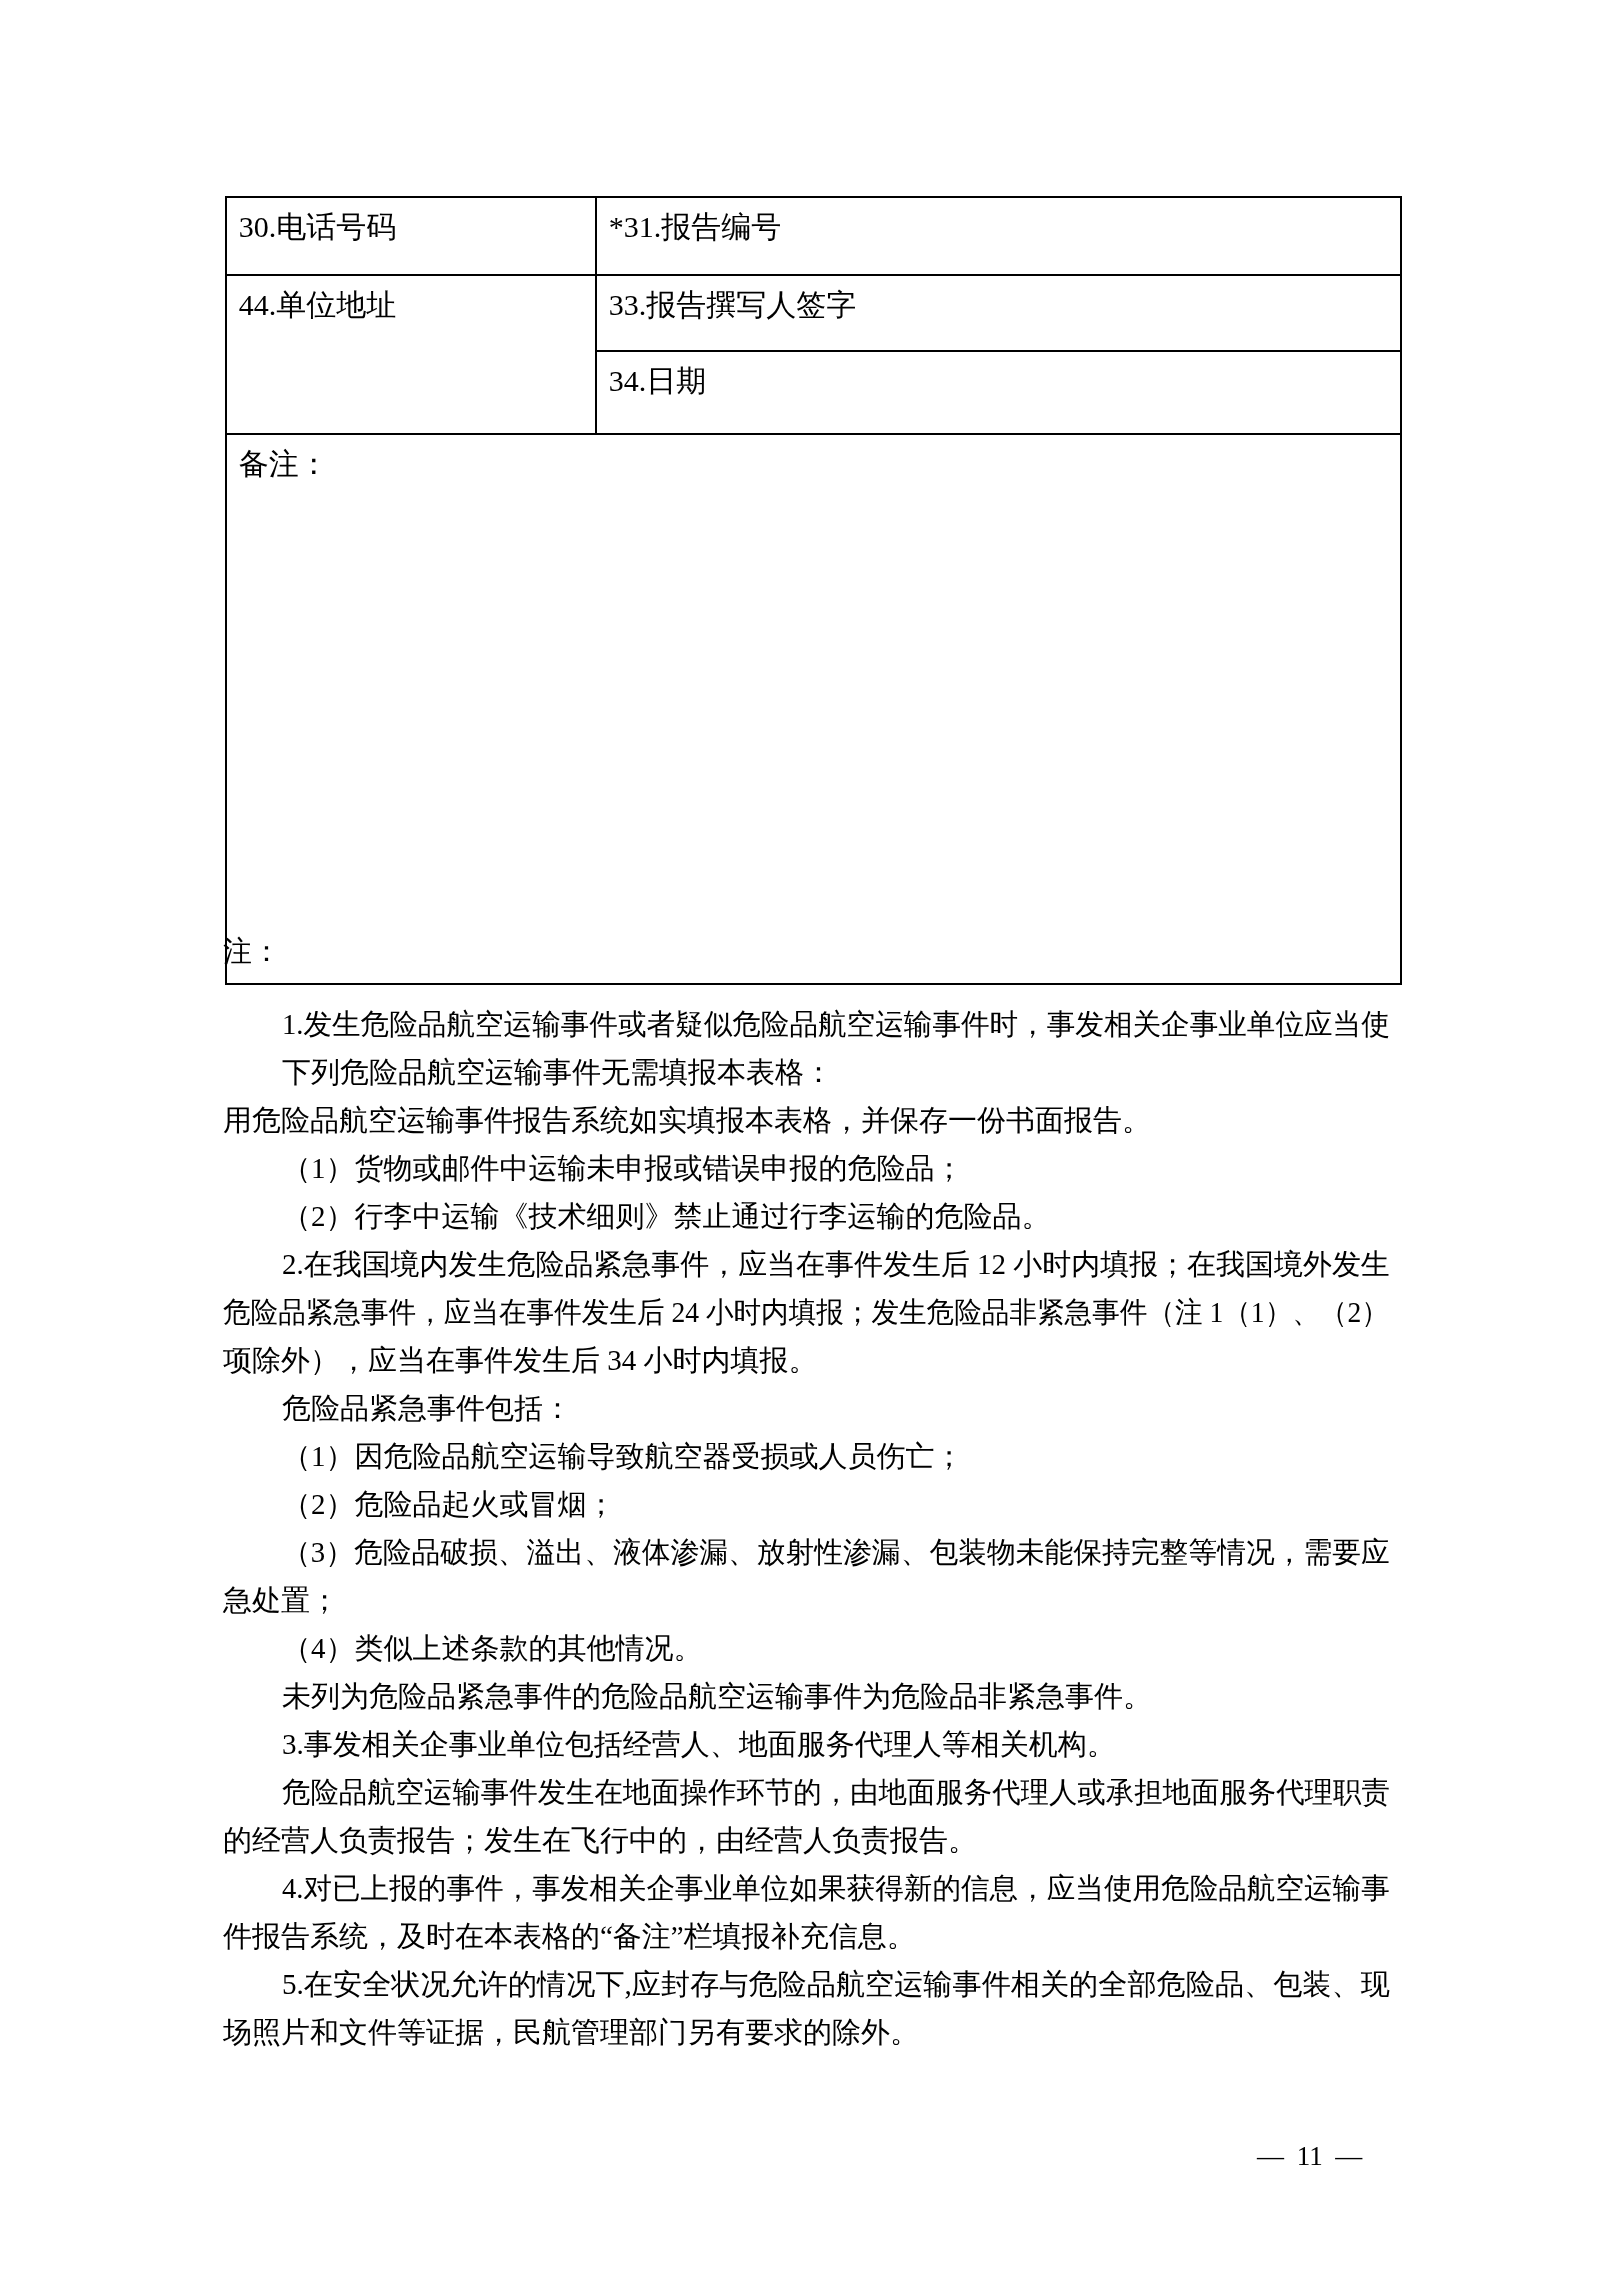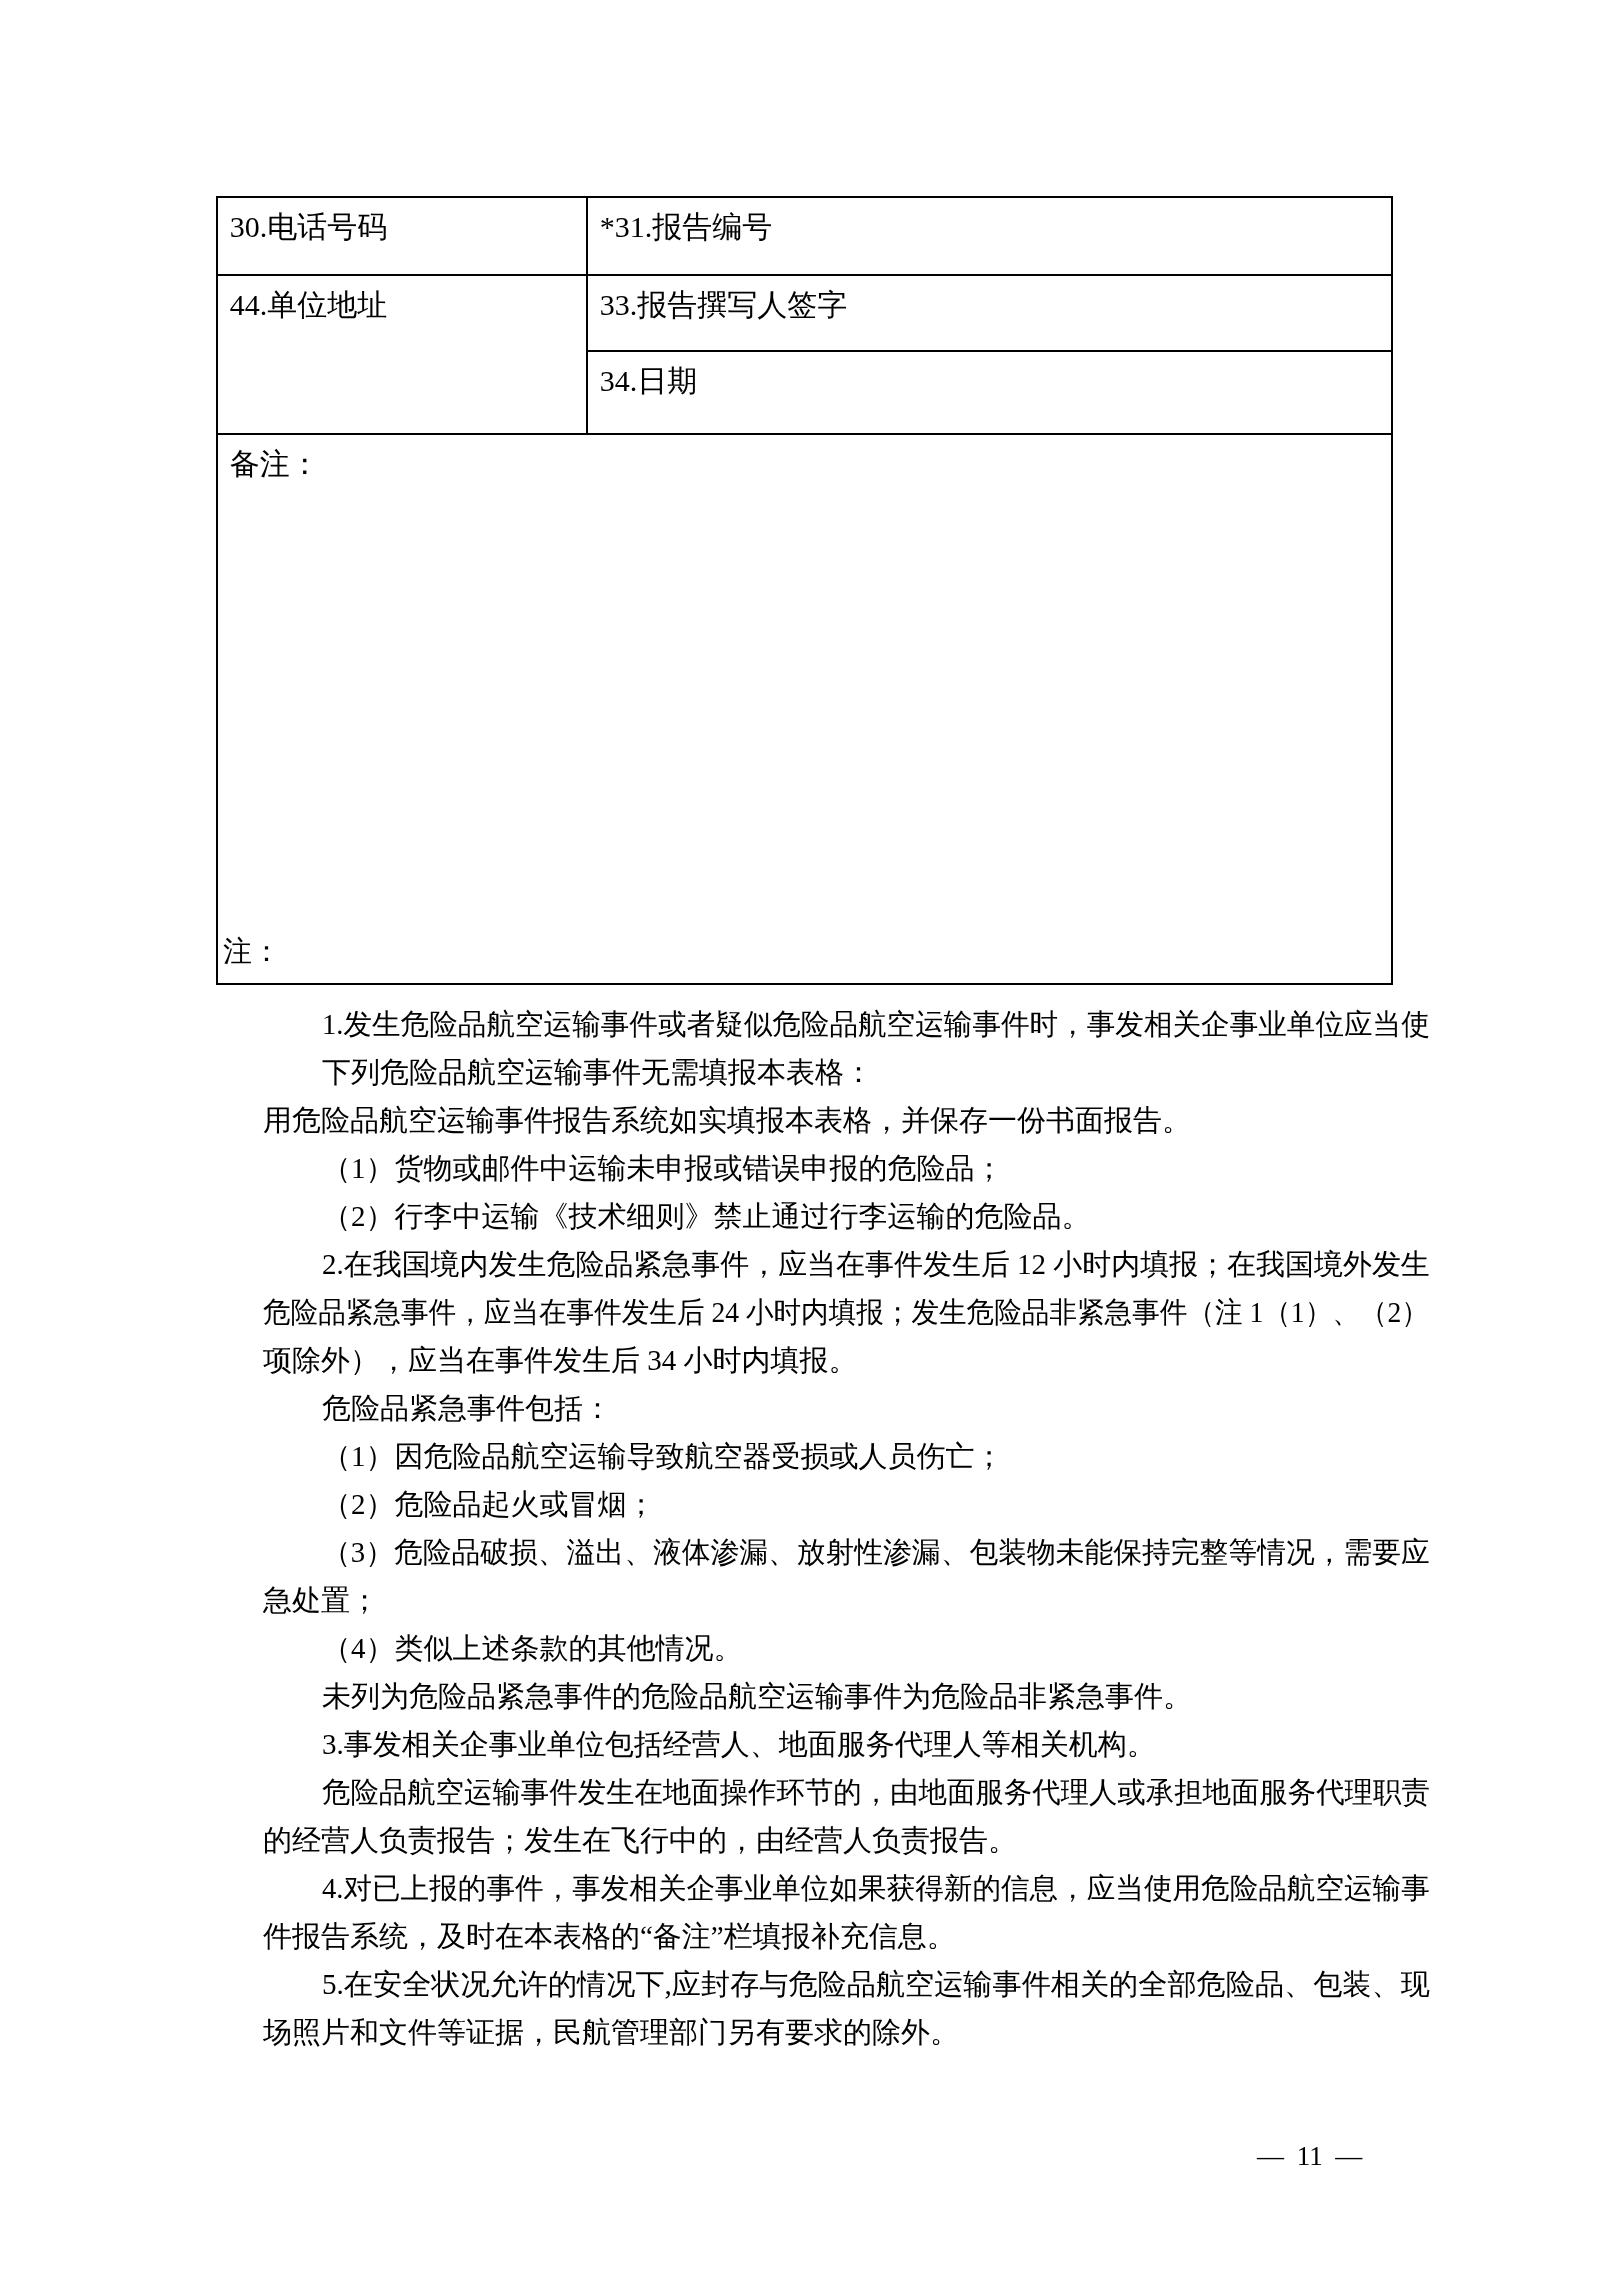--- a/index.html
+++ b/index.html
@@ -12,21 +12,21 @@
     width: 1620px;
     height: 2293px;
     font-family: "Liberation Serif", "DejaVu Serif", serif;
     color: #000000;
     overflow: hidden;
   }
 
   
   .form-table-wrap {
     position: absolute;
-    left: 216px;
+    left: 225px;
     top: 196px;
   }
   table.form-table {
     border-collapse: collapse;
     table-layout: fixed;
     width: 1175px;
   }
   table.form-table td {
     border: 2.9px solid #000000;
     vertical-align: top;
@@ -48,21 +48,20 @@
   .notes-heading {
     height: 48px;
     line-height: 48px;
     margin-bottom: 24.5px;
     white-space: nowrap;
   }
   .note-line {
     height: 48px;
     line-height: 48px;
     white-space: nowrap;
-    margin-left: 40px;
   }
   .note-line.indent {
     padding-left: 59px;
   }
   .note-line > span {
     display: inline-block;
     transform-origin: 0 50%;
   }
 
   

